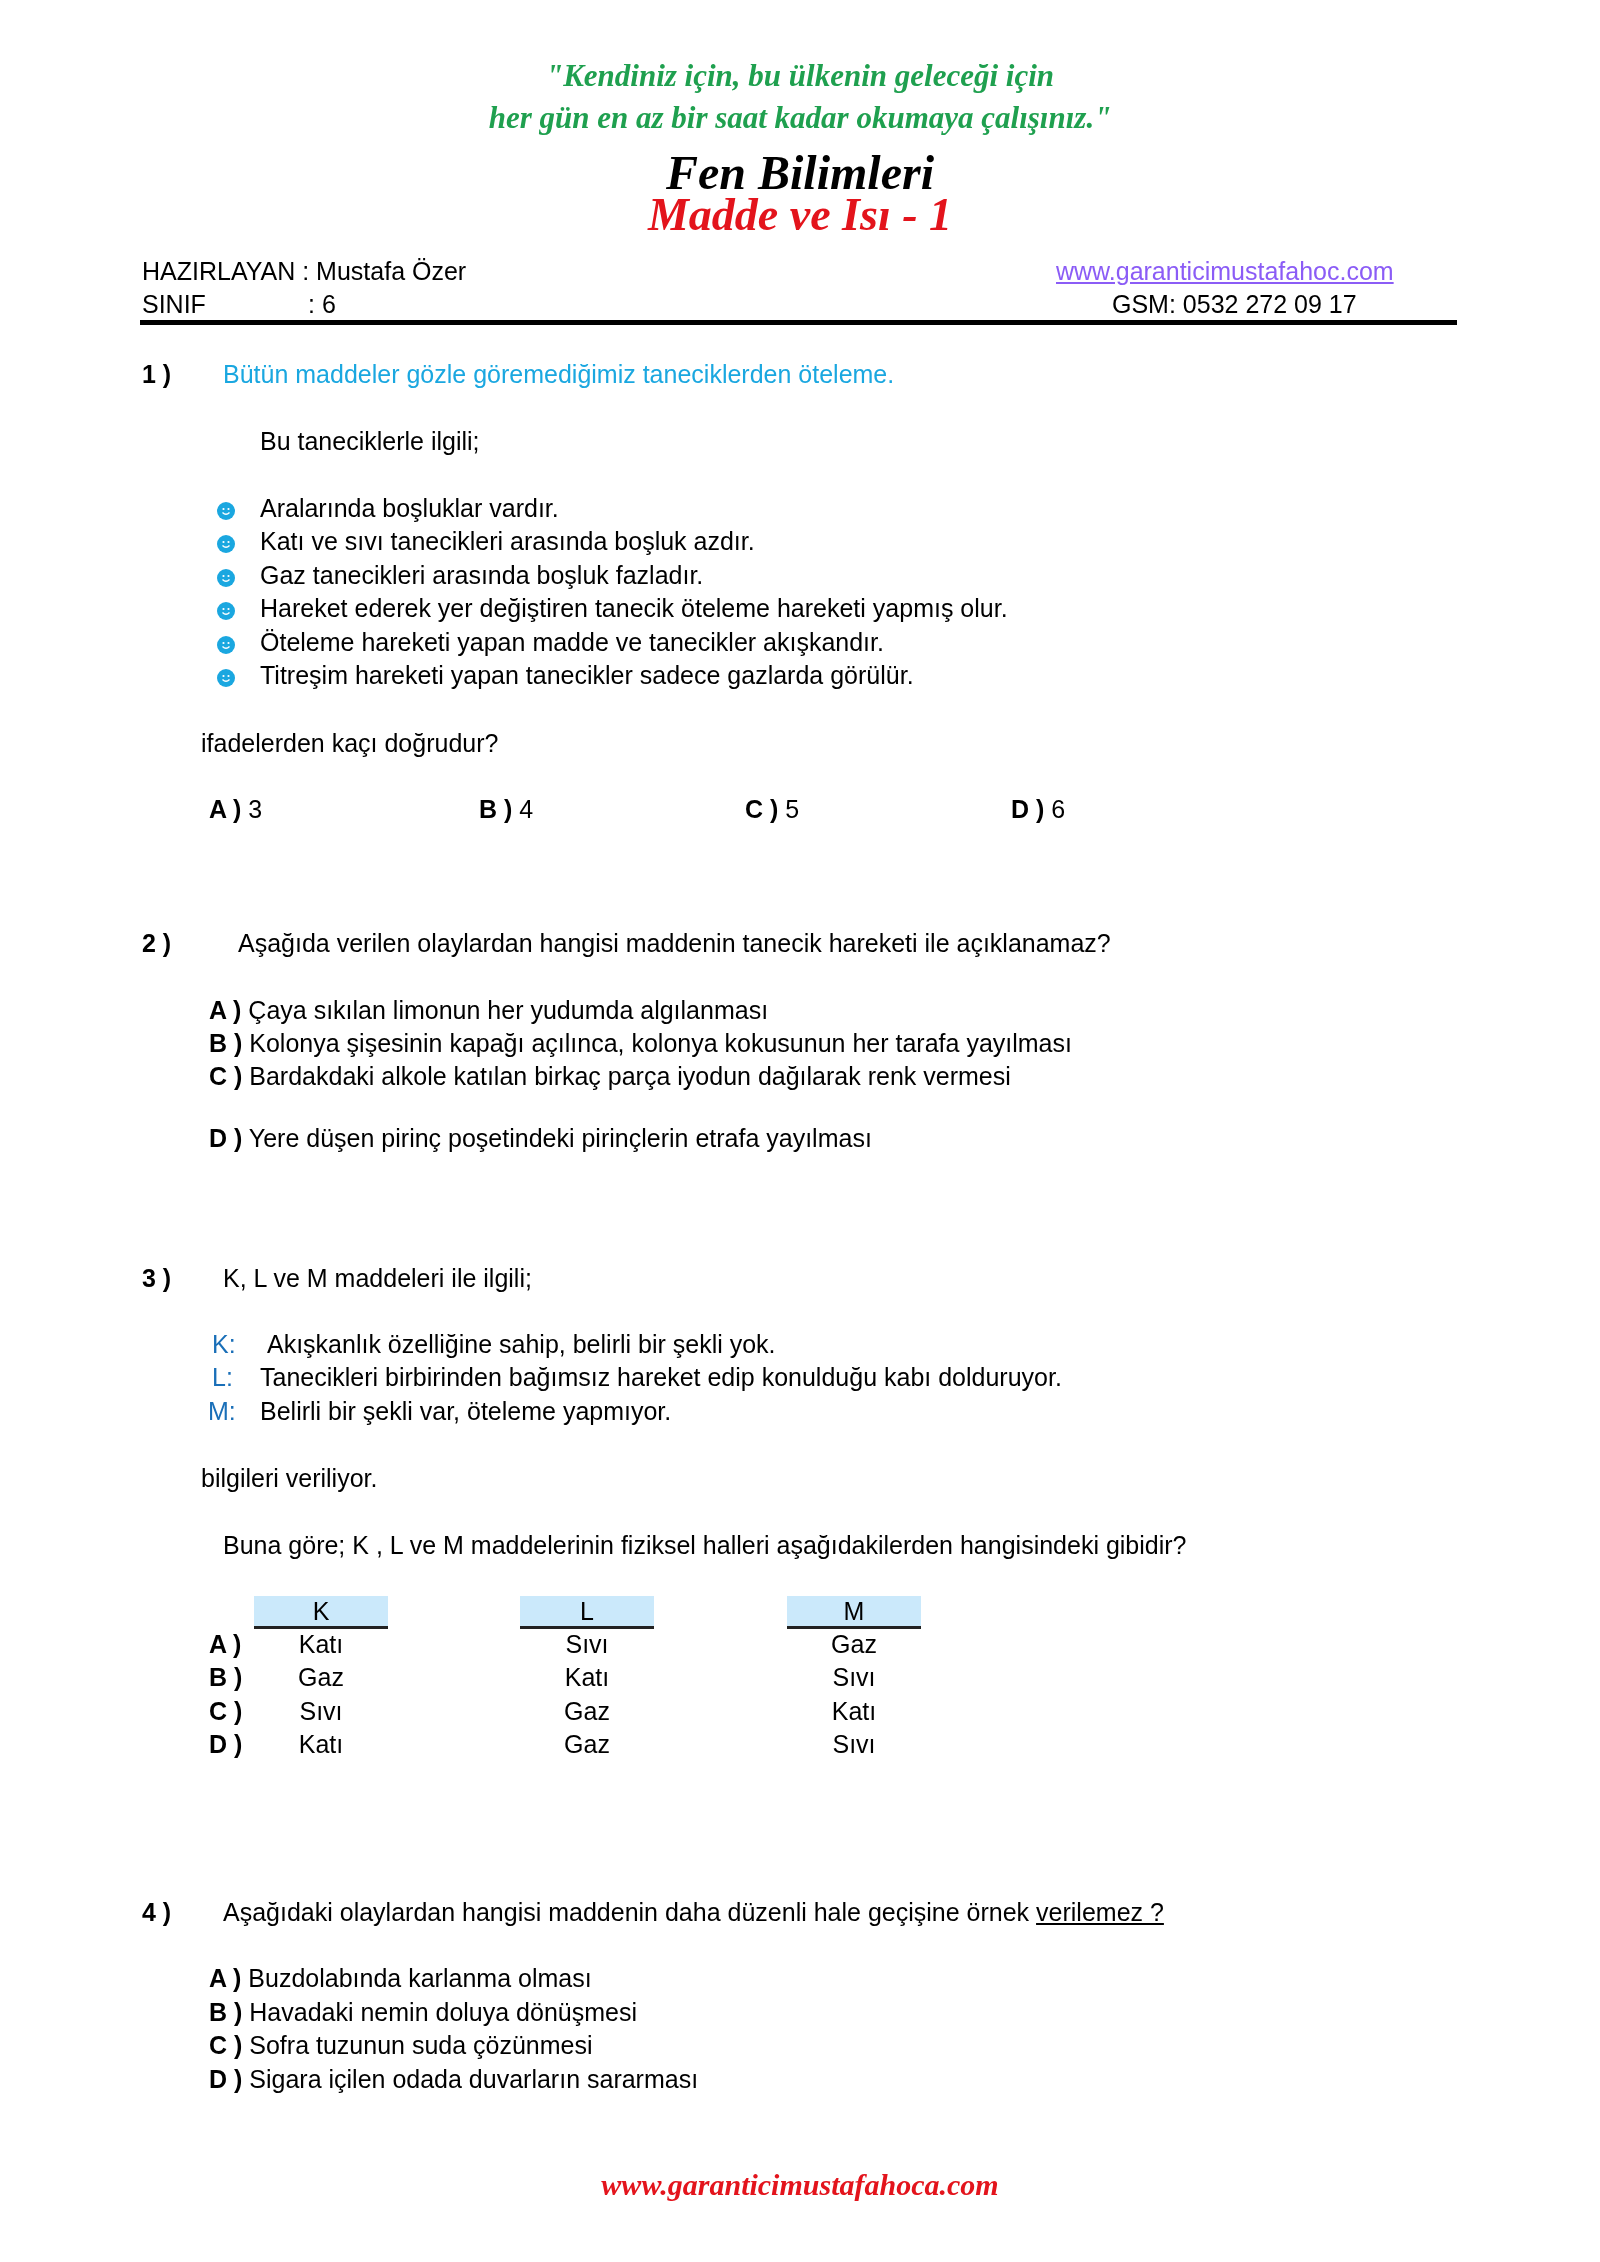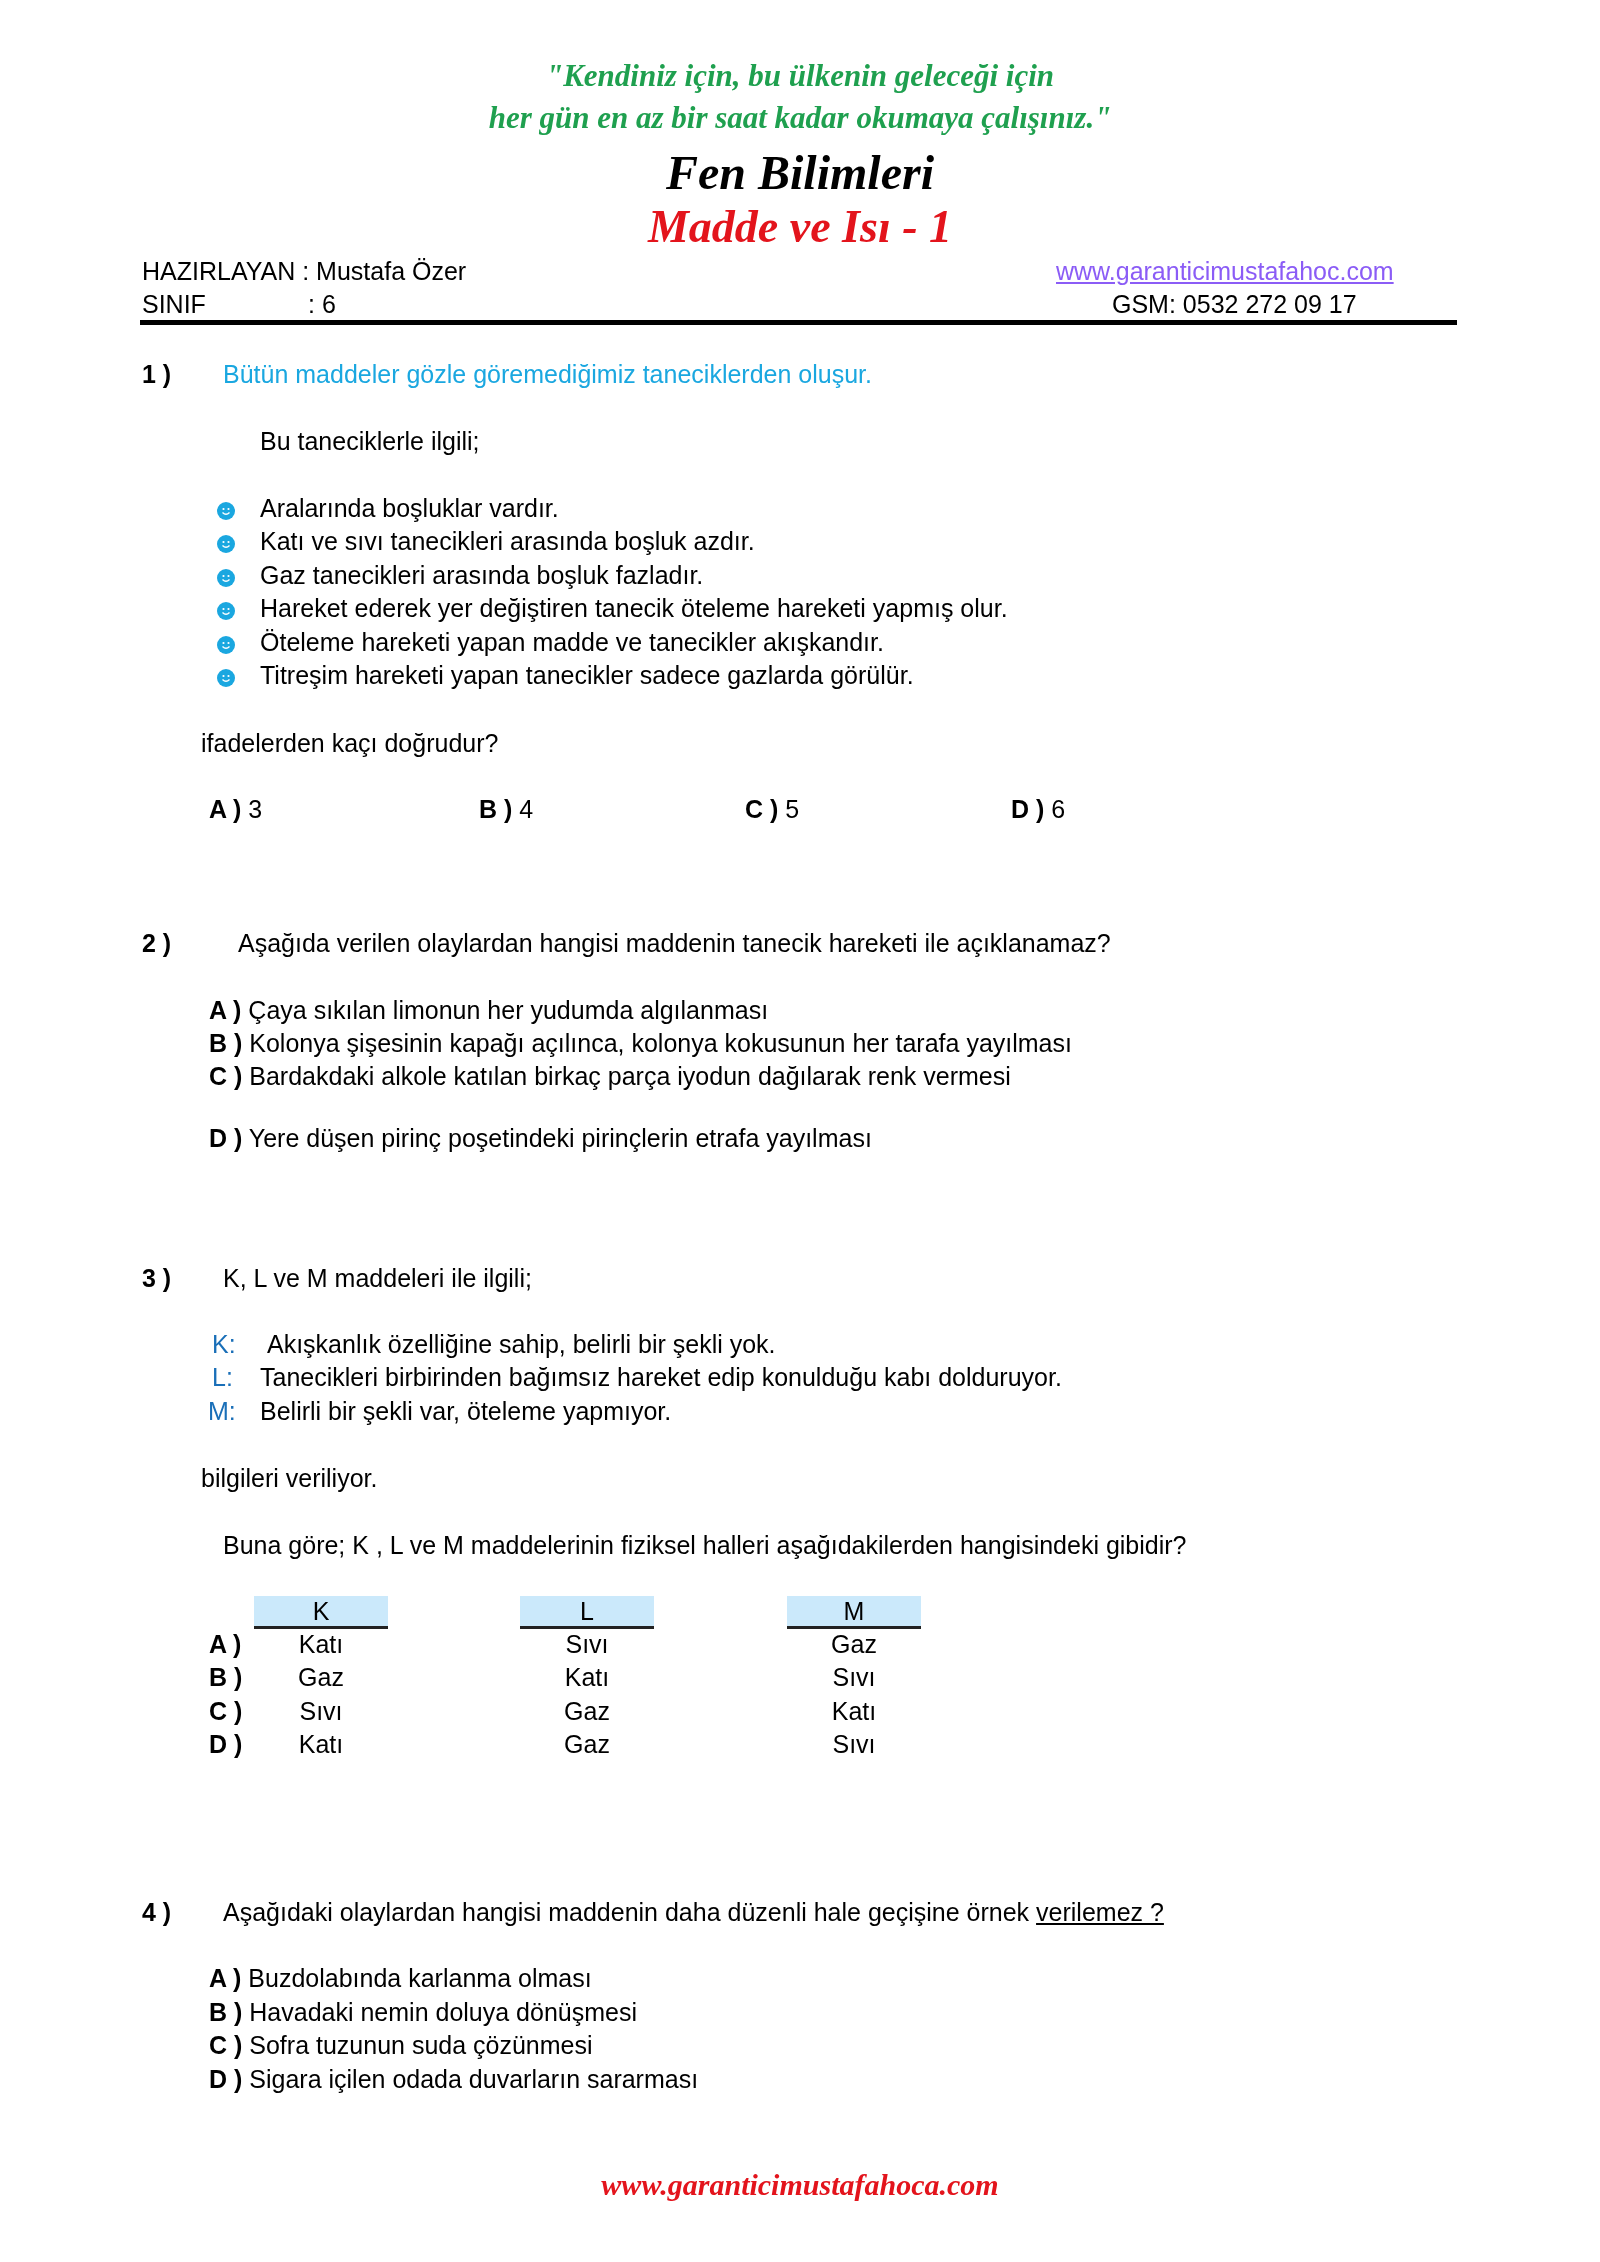--- a/index.html
+++ b/index.html
@@ -31,36 +31,36 @@
   .underline { text-decoration: underline; }
 
   .footer { left: 0; width: 1600px; text-align: center; color: #e3141c; font-size: 30px; }
 </style>
 </head>
 <body>
 
 <div class="abs motto serif-it" style="top:58px;">"Kendiniz için, bu ülkenin geleceği için</div>
 <div class="abs motto serif-it" style="top:100px;">her gün en az bir saat kadar okumaya çalışınız."</div>
 <div class="abs title serif-it" style="top:145px;">Fen Bilimleri</div>
-<div class="abs subtitle serif-it" style="top:200px;">Madde ve Isı - 1</div>
+<div class="abs subtitle serif-it" style="top:188px;">Madde ve Isı - 1</div>
 
 <div class="abs hdr" style="left:142px; top:257px;">HAZIRLAYAN : Mustafa Özer</div>
 <div class="abs hdr" style="left:142px; top:290px;">SINIF</div>
 <div class="abs hdr" style="left:308px; top:290px;">: 6</div>
 
 <a class="abs hdr hdr-link" style="left:1056px; top:257px;">www.garanticimustafahoc.com</a>
 <div class="abs hdr" style="left:1112px; top:290px;">
   <span>GSM:</span>
   <span>0532 272 09 17</span>
 </div>
 <div class="abs rule"></div>
 
 <section>
   <div class="abs qnum" style="left:142px; top:360px;">1 )</div>
-  <div class="abs txt blue" style="left:223px; top:360px;">Bütün maddeler gözle göremediğimiz taneciklerden oluşur.</div>
+  <div class="abs txt blue" style="left:223px; top:360px;">Bütün maddeler gözle göremediğimiz taneciklerden öteleme.</div>
   <div class="abs txt" style="left:260px; top:427px;">Bu taneciklerle ilgili;</div>
 
   <div>
     <div>
       <span class="bullet" style="left:217px; top:502px;">
           <svg width="18" height="18" viewBox="0 0 18 18">
             <circle cx="6.5" cy="7" r="1.1" fill="#fff"></circle>
             <circle cx="11.5" cy="7" r="1.1" fill="#fff"></circle>
             <path d="M5.5 10.5 Q9 14 12.5 10.5" stroke="#fff" stroke-width="1.4" fill="none"></path>
           </svg>

